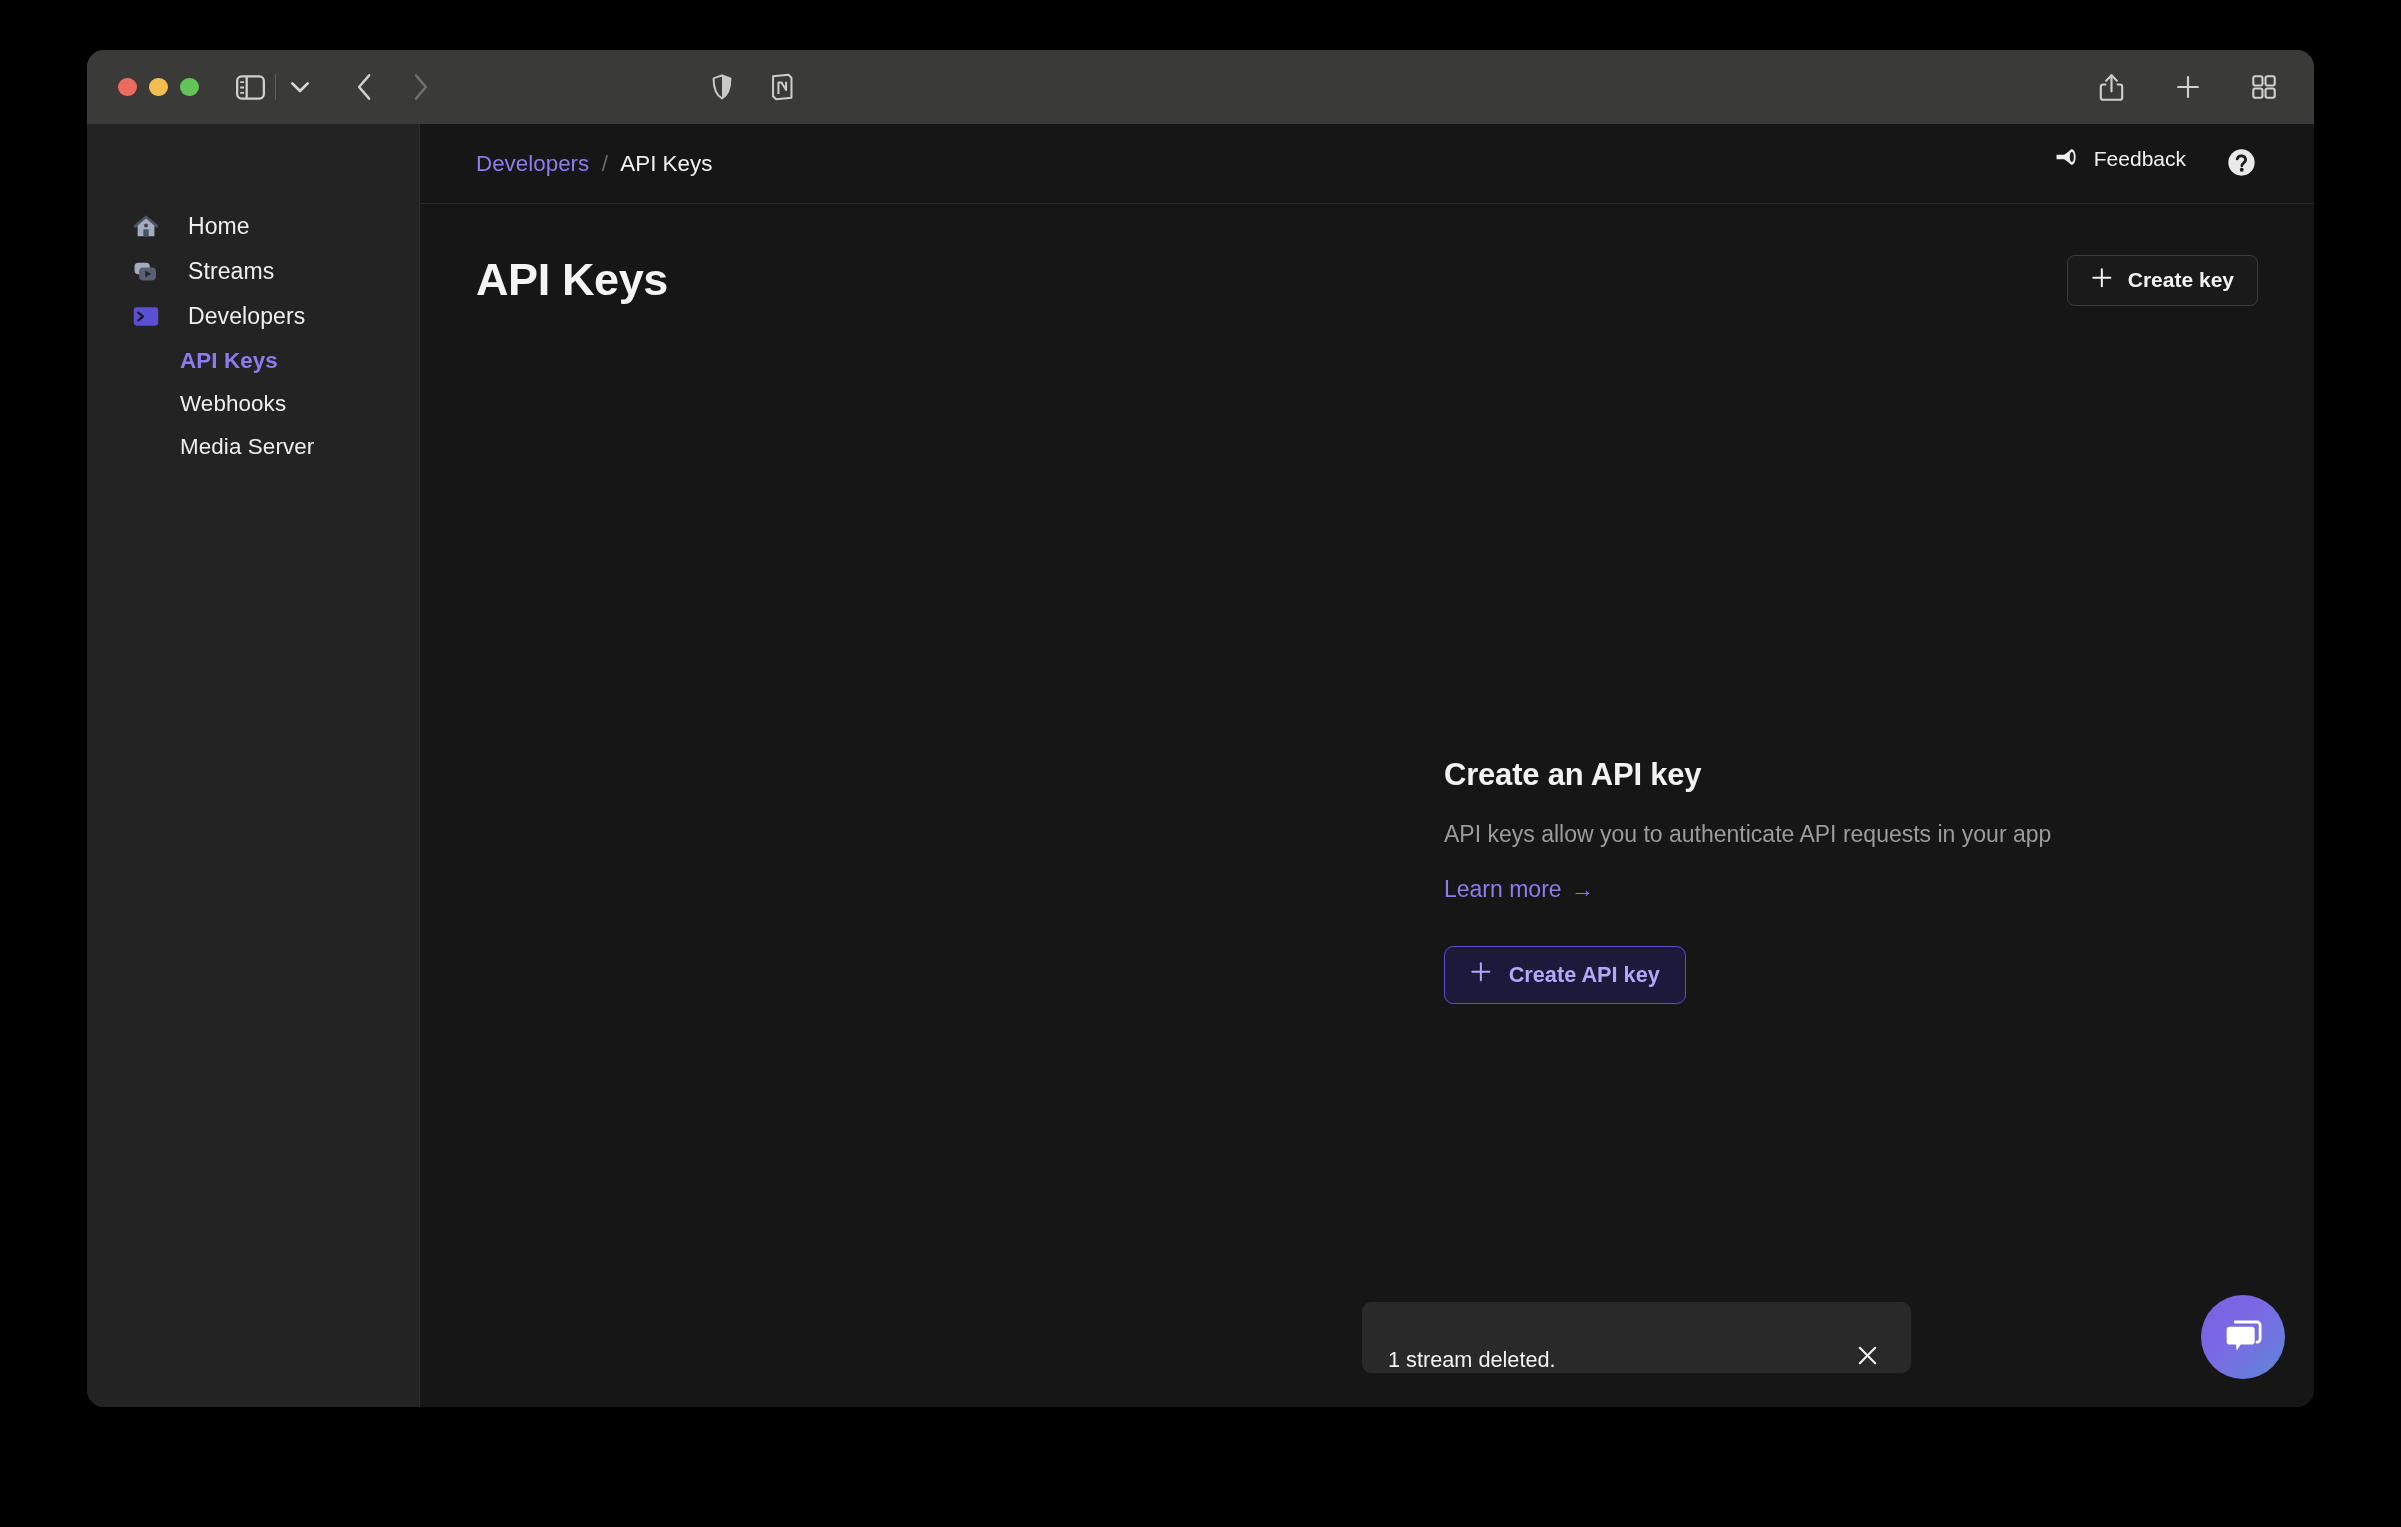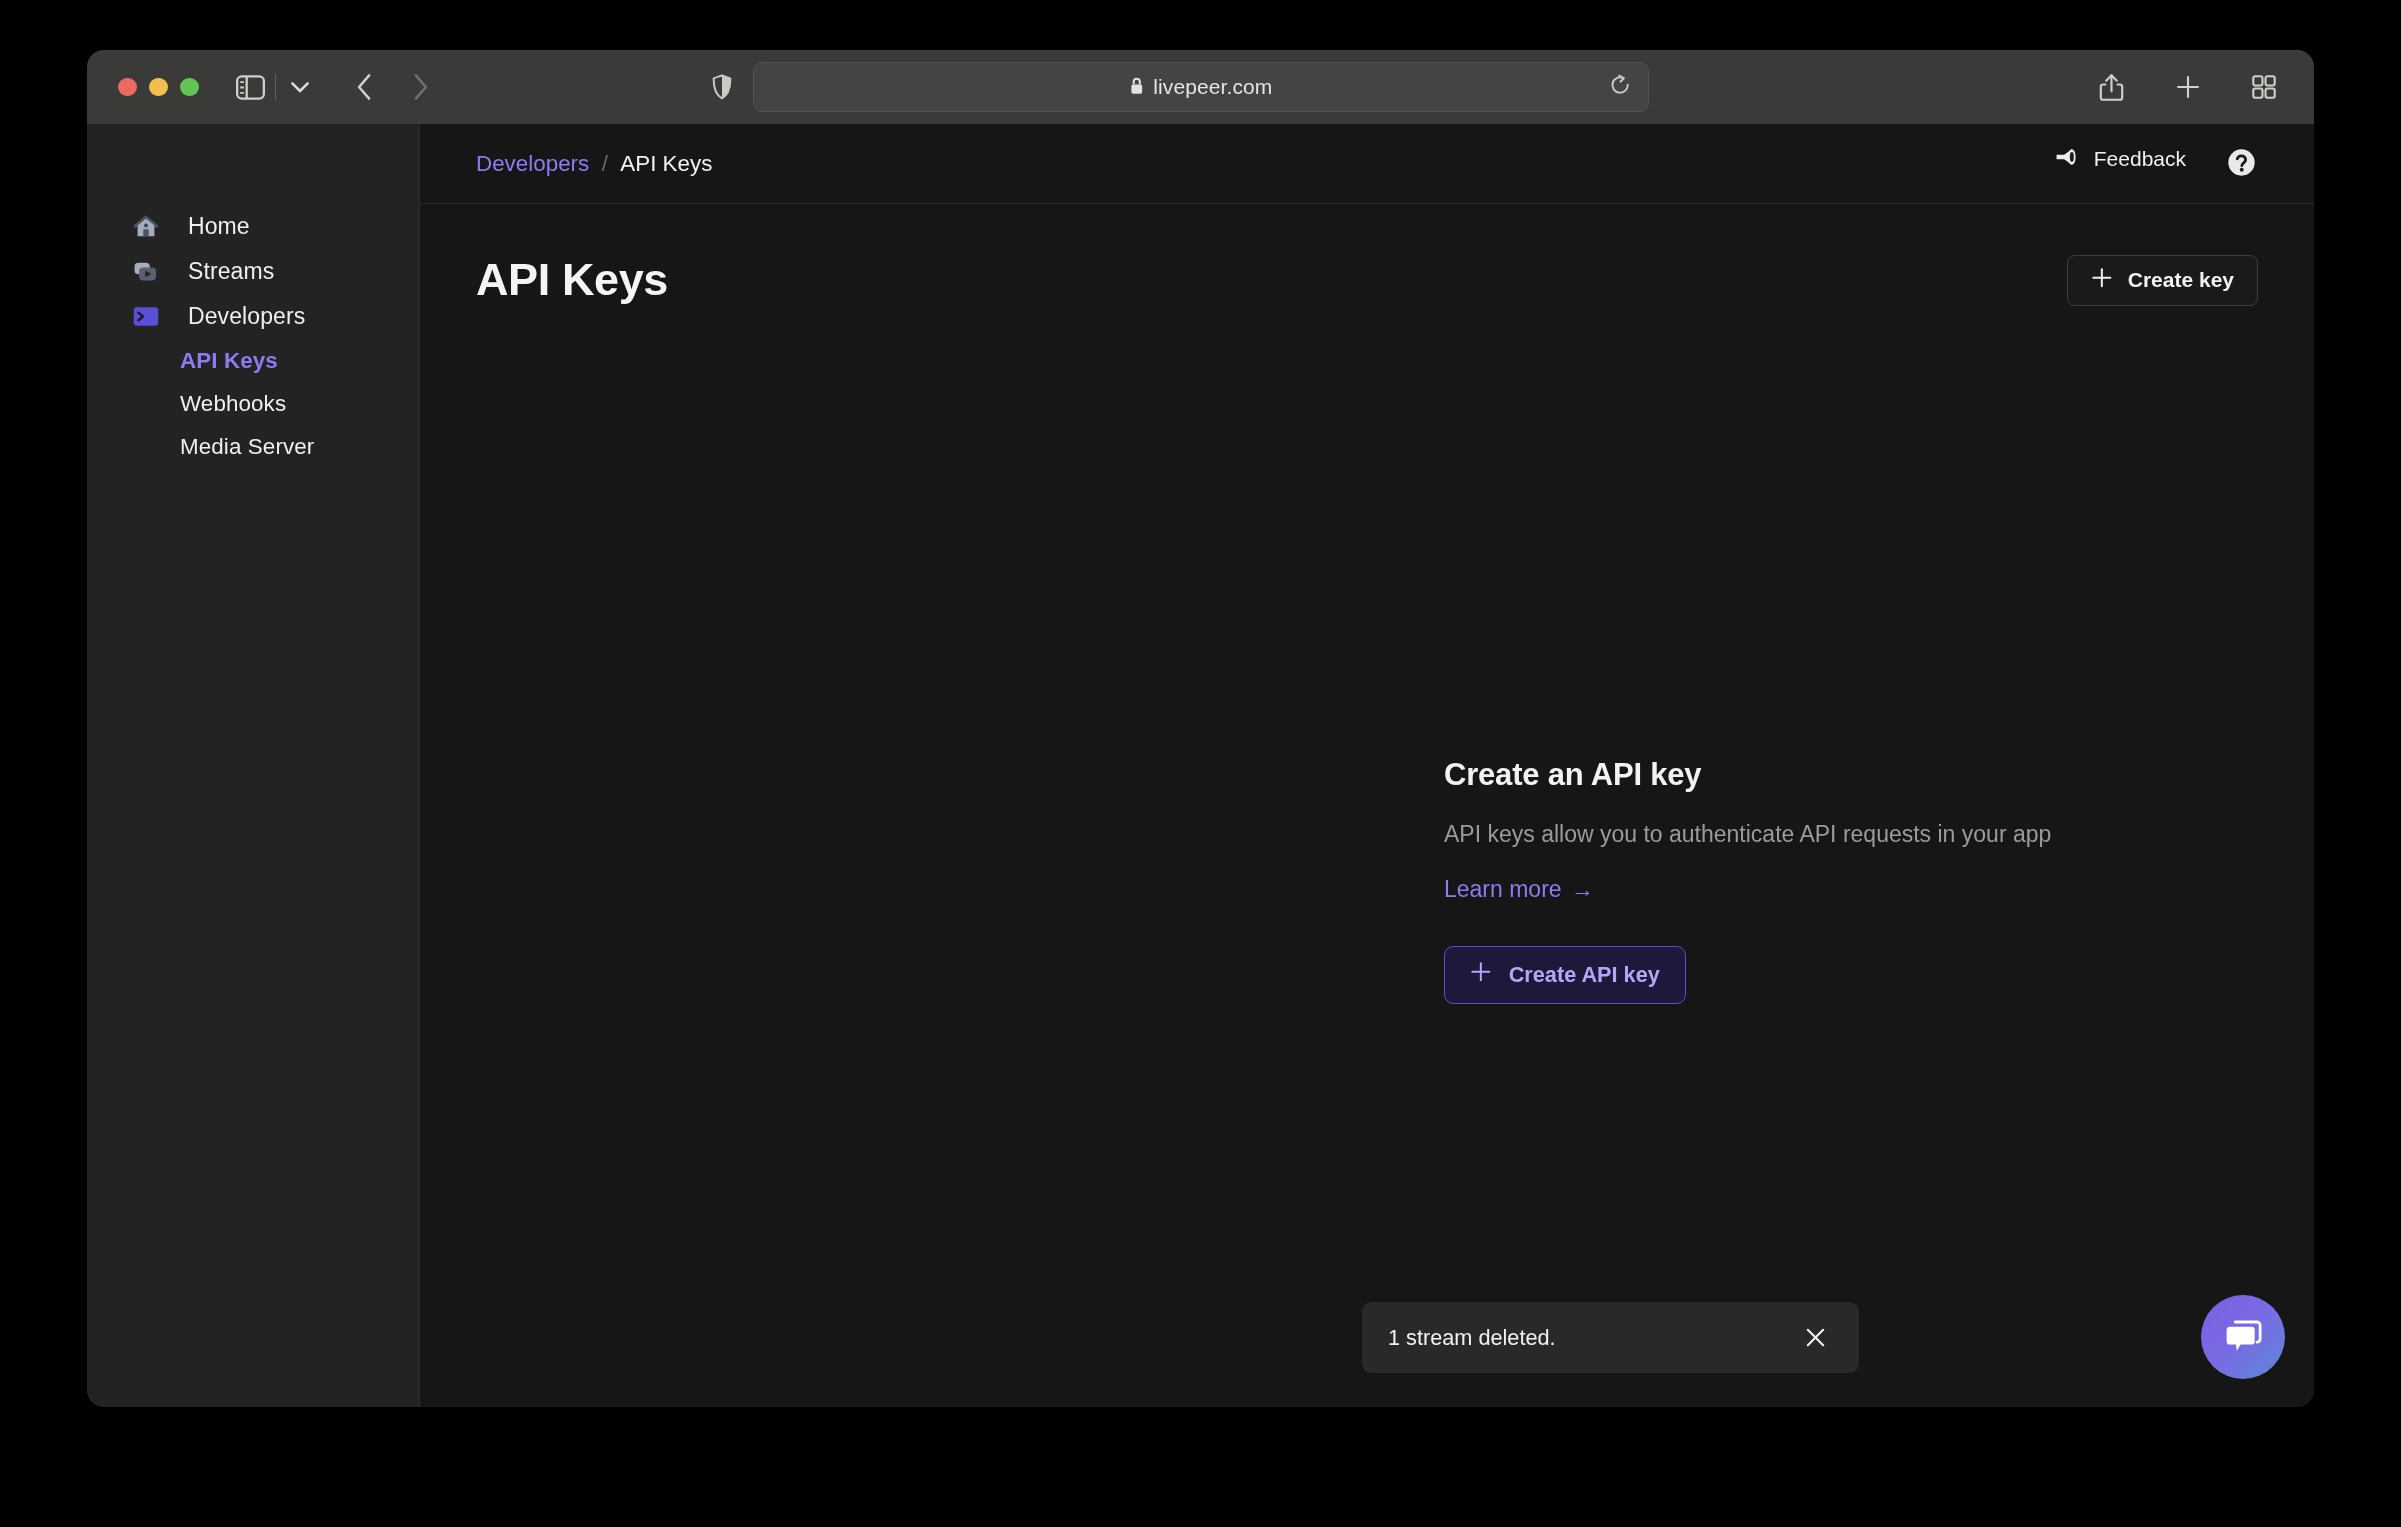--- a/index.html
+++ b/index.html
@@ -141,24 +141,24 @@
     border: 1.5px solid #5b4fd6;
     border-radius: 9.3px;
     color: #b3a7f7; font-size: 21.7px; font-weight: bold;
     cursor: pointer;
   }
 
   
   .toast {
     position: absolute;
     left: 942px; bottom: 34px;
-    width: 497px; height: 71px;
+    width: 549px; height: 71px;
     background: #292929;
     border-radius: 9.3px;
-    display: flex; align-items: center;
+    display: flex; align-items: flex-end;
     padding: 0 26px 0 26px;
   }
   .toast-msg { color: #f1f1f1; font-size: 21.7px; }
   .toast-close { margin-left: auto; width: 36px; height: 36px; display: flex; align-items: center; justify-content: center; cursor: pointer; }
 
   
   .chat-fab {
     position: absolute;
     right: 29px; bottom: 28px;
     width: 84px; height: 84px;
@@ -220,35 +220,20 @@
         </svg>
       </span>
       <span class="chrome-icon-btn">
         <svg width="23" height="28" viewBox="0 0 30 36">
           <path d="M4 4 L24 2 L28 6 L28 32 L8 34 L4 30 Z" fill="none" stroke="#cdcdc9" stroke-width="2.6" stroke-linejoin="round"></path>
           <path d="M11 27 L11 12 L15 12 L21 22 L21 11" fill="none" stroke="#cdcdc9" stroke-width="2.6" stroke-linejoin="round"></path>
         </svg>
       </span>
     </div>
 
-    <div class="urlbar">
-      <span>
-        <svg width="15.5" height="20" viewBox="0 0 20 26">
-          <rect x="3" y="11" width="14" height="12" rx="2.2" fill="#e2e2e0"></rect>
-          <path d="M6 11 V7.5 A4 4 0 0 1 14 7.5 V11" fill="none" stroke="#e2e2e0" stroke-width="2.6"></path>
-        </svg>
-      </span>
-      <span class="urlbar-text">livepeer.com</span>
-      <span class="urlbar-reload">
-        <svg width="21.7" height="23" viewBox="0 0 28 30">
-          <path d="M23 14 A10 10 0 1 1 17 5.2" fill="none" stroke="#c8c8c4" stroke-width="2.6" stroke-linecap="round"></path>
-          <polyline points="12,2 18,5.6 13.5,10" fill="none" stroke="#c8c8c4" stroke-width="2.6" stroke-linecap="round" stroke-linejoin="round"></polyline>
-        </svg>
-      </span>
-    </div>
 
     <div class="chrome-right">
       <span class="chrome-icon-btn">
         <svg width="25" height="29" viewBox="0 0 32 38">
           <path d="M8 15 H5 A3 3 0 0 0 2 18 V32 A3 3 0 0 0 5 35 H27 A3 3 0 0 0 30 32 V18 A3 3 0 0 0 27 15 H24" fill="none" stroke="#cfcfcb" stroke-width="2.8" stroke-linecap="round"></path>
           <line x1="16" y1="3" x2="16" y2="24" stroke="#cfcfcb" stroke-width="2.8" stroke-linecap="round"></line>
           <polyline points="9,10 16,3 23,10" fill="none" stroke="#cfcfcb" stroke-width="2.8" stroke-linecap="round" stroke-linejoin="round"></polyline>
         </svg>
       </span>
       <span class="chrome-icon-btn">

